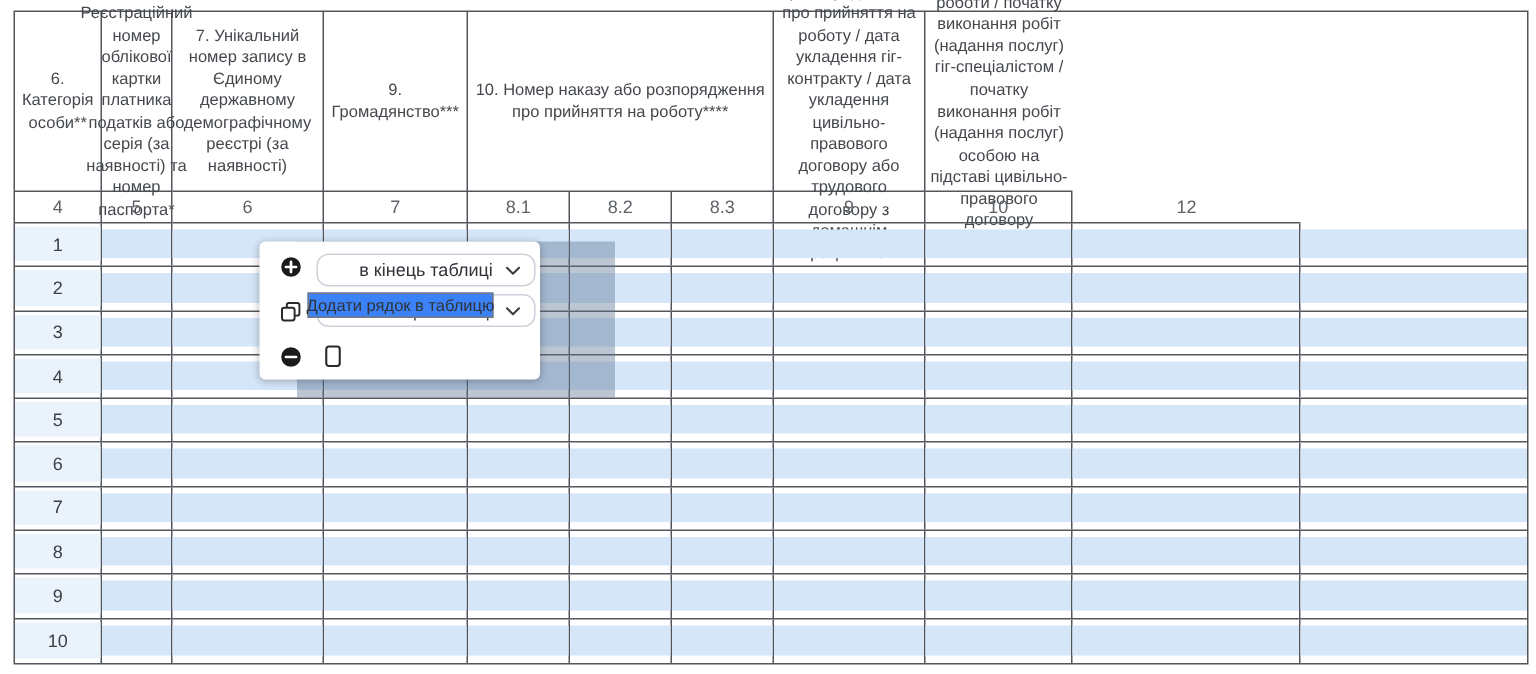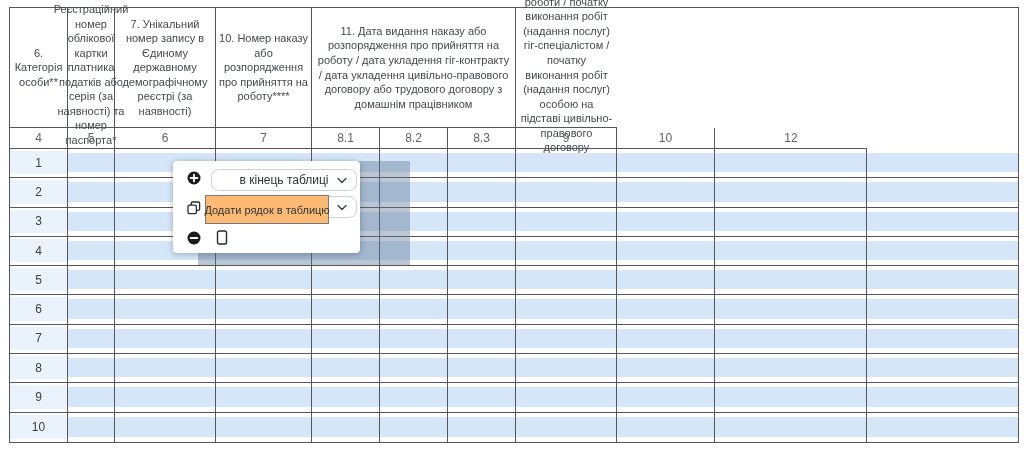--- a/index.html
+++ b/index.html
@@ -29,34 +29,35 @@
 
   
   .popup{position:absolute;left:173px;top:161px;width:187px;height:92px;background:#fff;
          border-radius:4px;box-shadow:0 1px 6px rgba(0,0,0,0.28);z-index:20;}
   .icon-btn{position:absolute;width:14px;height:14px;padding:0;border:none;background:transparent;cursor:pointer;}
   .selbox{position:absolute;left:38px;width:146px;height:22px;box-sizing:border-box;
           background:#fff;border:1px solid #ccd2d9;border-radius:8px;
           display:flex;align-items:center;justify-content:center;
           font-size:12px;color:#2f3338;font-family:"Liberation Sans",sans-serif;cursor:pointer;}
   .selbox .chev{position:absolute;right:9px;top:7px;}
-  .tooltip{position:absolute;left:32px;top:34px;width:124px;height:29px;box-sizing:border-box;
-           background:#fdba74;border:1px solid #77797c;display:flex;align-items:center;justify-content:center;
+  .tooltip{position:absolute;left:32px;top:34px;width:124px;height:17px;box-sizing:border-box;
+           background:#3b82f6;border:1px solid #77797c;display:flex;align-items:center;justify-content:center;
            font-size:11px;color:#2f3338;white-space:nowrap;z-index:5;}
 </style>
 </head>
 <body>
 
 <div class="page">
 
   <div class="tbl">
     <div class="hdr1" id="hdr1">
         <div class="hcell">6. Категорія особи**</div>
         <div class="hcell">3. Реєстраційний номер облікової картки платника податків або серія (за наявності) та номер паспорта*</div>
         <div class="hcell">7. Унікальний номер запису в Єдиному державному демографічному реєстрі (за наявності)</div>
+        <div class="hcell">9. Громадянство***</div>
         <div class="hcell">10. Номер наказу або розпорядження про прийняття на роботу****</div>
         <div class="hcell">11. Дата видання наказу або розпорядження про прийняття на роботу / дата укладення гіг-контракту / дата укладення цивільно-правового договору або трудового договору з домашнім працівником</div>
         <div class="hcell">12. Дата початку роботи / початку виконання робіт (надання послуг) гіг-спеціалістом / початку виконання робіт (надання послуг) особою на підставі цивільно-правового договору</div>
       </div>
     <div class="grid-row" id="hdr2">
         <div class="scell">4</div>
         <div class="scell">5</div>
         <div class="scell">6</div>
         <div class="scell">7</div>
         <div class="scell">8.1</div>

